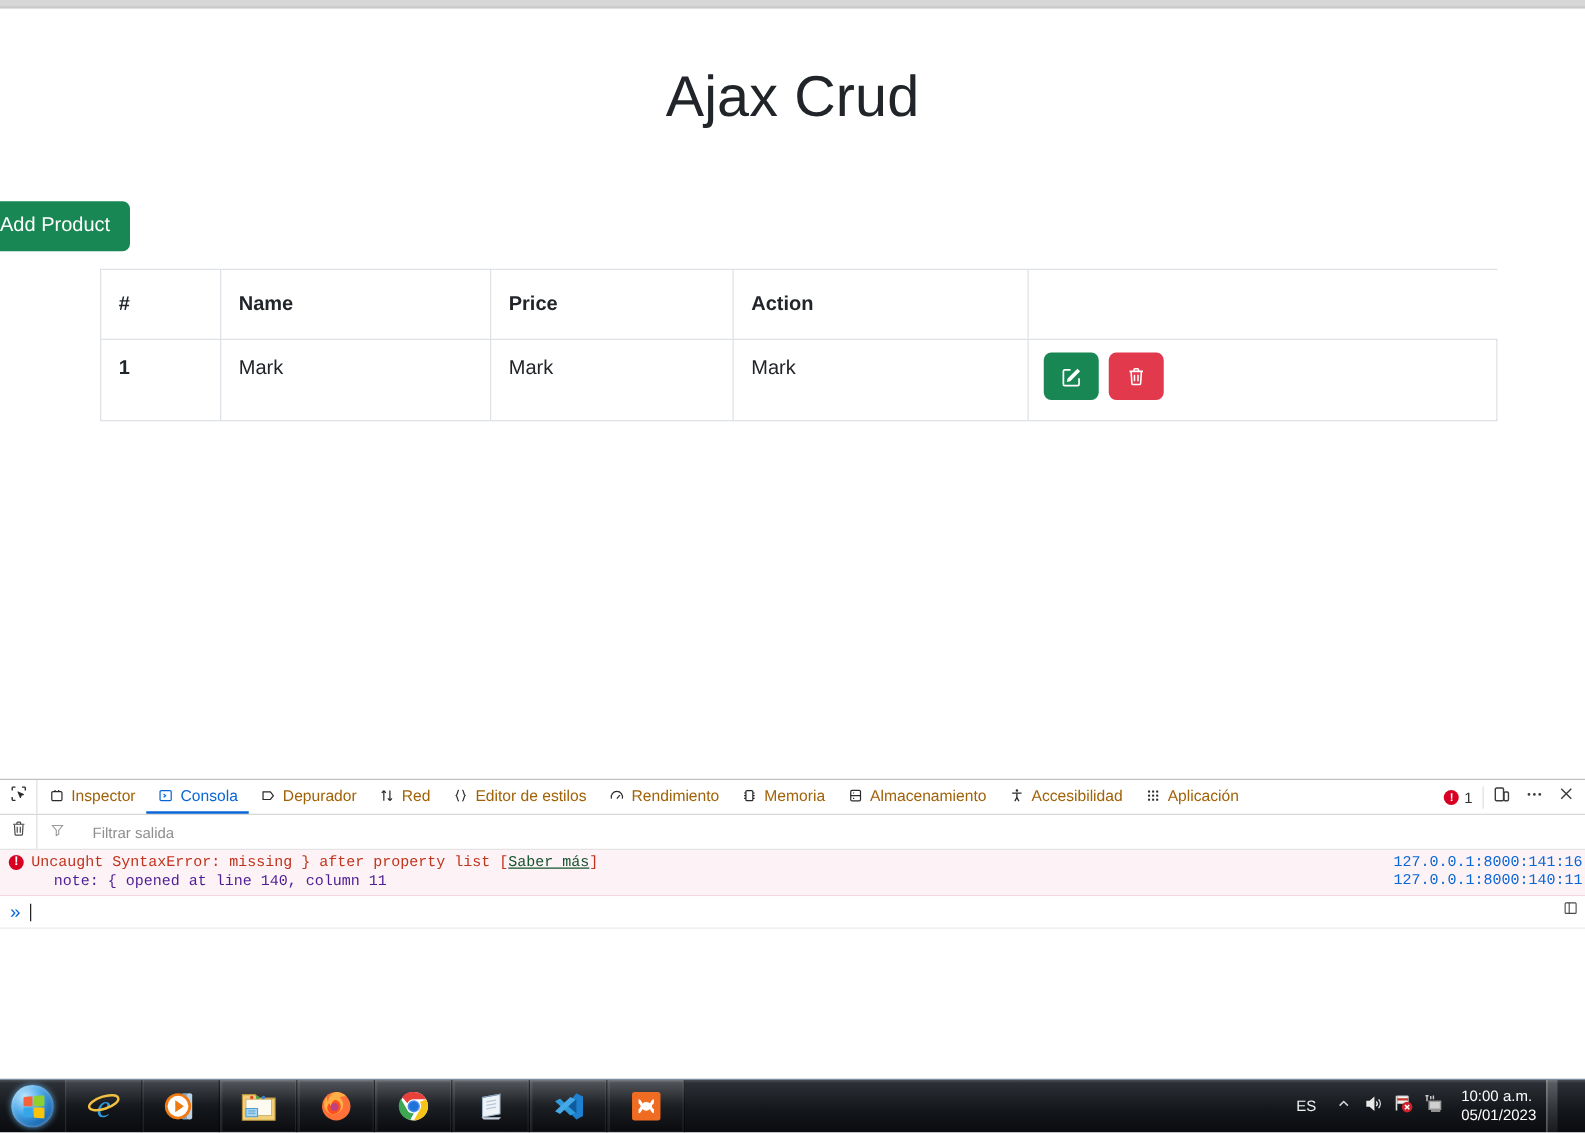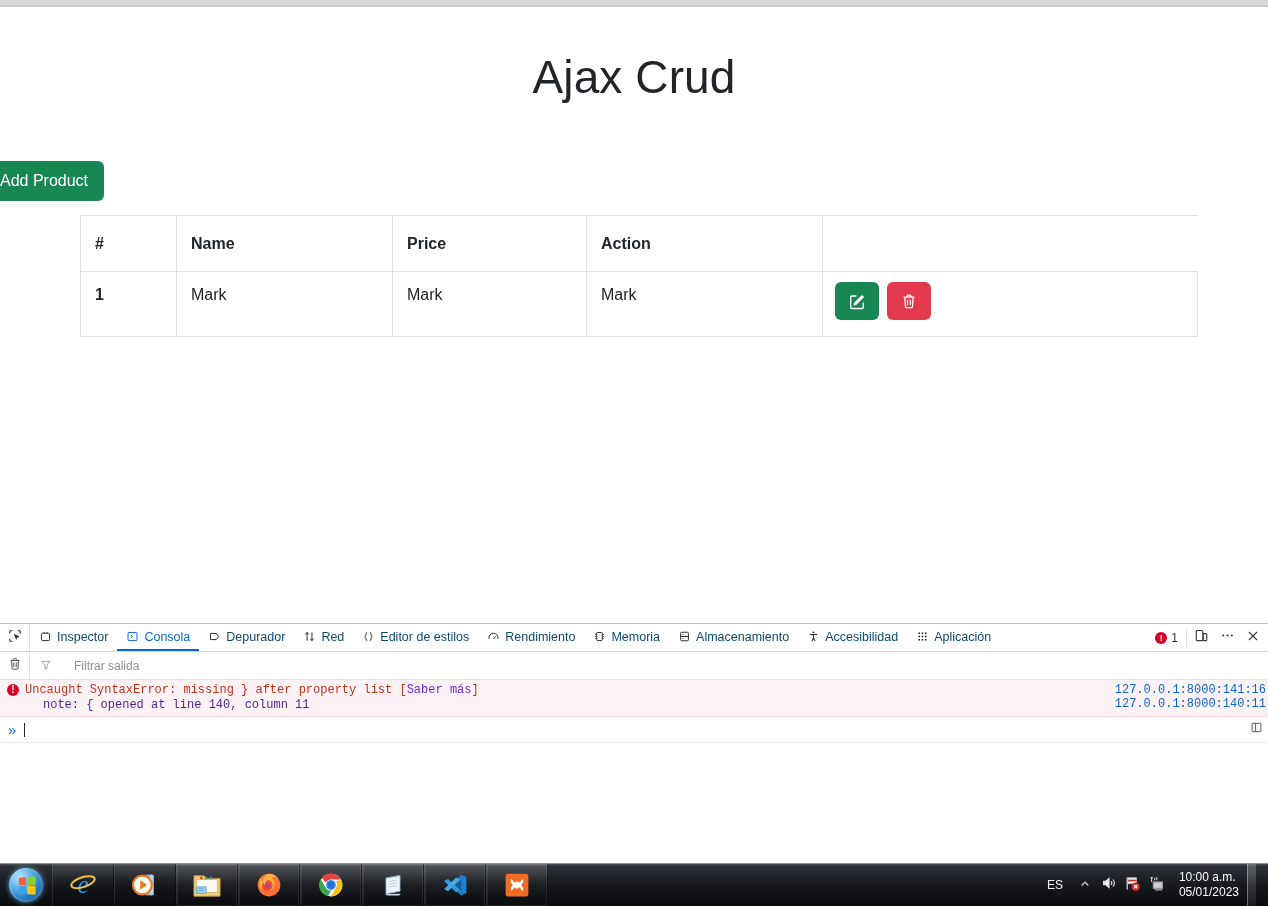--- a/index.html
+++ b/index.html
@@ -124,21 +124,21 @@
   .dt-picker{
     display:flex; align-items:center; justify-content:center;
     width:30px;
     border-right:1px solid #e0e0e0;
   }
   .dt-tabs{ display:flex; align-items:stretch; flex:0 0 auto; }
   .dt-tab{
     display:flex; align-items:center; gap:5px;
     padding:0 9px;
     font-size:12.5px;
-    color:#0c4a6e;
+    color:#a16207;
     white-space:nowrap;
     cursor:pointer;
     border-bottom:2px solid transparent;
   }
   .dt-tab.active{ color:#0a66d6; border-bottom:2px solid #0a66d6; }
   .dt-tab svg{ display:block; }
   .dt-right{
     margin-left:auto;
     display:flex; align-items:center; gap:2px;
     padding-right:3px;
@@ -198,21 +198,21 @@
   }
   .msg-line1{ display:flex; align-items:flex-start; padding-left:7px; }
   .err-circle{
     flex:0 0 auto;
     width:12px;height:12px;border-radius:50%;background:#d70022;
     color:#fff;font-size:10px;font-weight:bold;line-height:12px;text-align:center;
     margin-top:1px; margin-right:6px;
     font-family:"Liberation Sans",sans-serif;
   }
   .msg-text{ color:#c0341d; }
-  .learn-more{ color:#6d28d9; cursor:pointer; }
+  .learn-more{ color:#14532d; text-decoration:underline; cursor:pointer; }
   .msg-note{ padding-left:43px; color:#4c1d95; margin-top:1px; }
   .src-link{
     position:absolute; right:2px;
     color:#0a66d6; font-family:"Liberation Mono", monospace; font-size:12px;
     cursor:pointer;
   }
   .src1{ top:3px; }
   .src2{ top:17px; }
 
   .console-input{
@@ -274,21 +274,21 @@
   }
   .task.pinned{
     background:linear-gradient(to bottom, rgba(255,255,255,.18), rgba(255,255,255,.03) 45%, rgba(0,0,0,.10));
     box-shadow:inset 0 0 0 1px rgba(255,255,255,.08);
   }
   .task svg, .task .glyph{ display:block; }
 
   .tray{
     margin-left:auto;
     display:flex; align-items:center; gap:0;
-    padding-right:12px;
+    padding-right:22px;
     color:#fff;
   }
   .tray-lang{ font-size:12px; color:#f0f0f0; padding:0 10px; }
   .tray-ico{ width:24px;height:30px;display:flex;align-items:center;justify-content:center; cursor:pointer;}
   .clock{
     text-align:left; color:#fff; font-size:12px; line-height:15px;
     padding:0 8px 0 10px; cursor:pointer;
   }
   .show-desktop{
     width:9px; height:43px;

